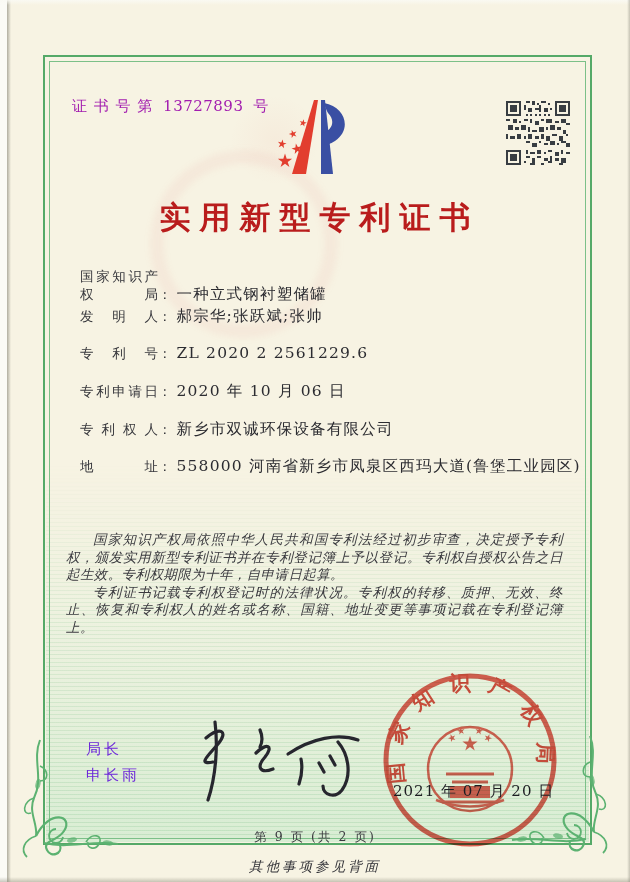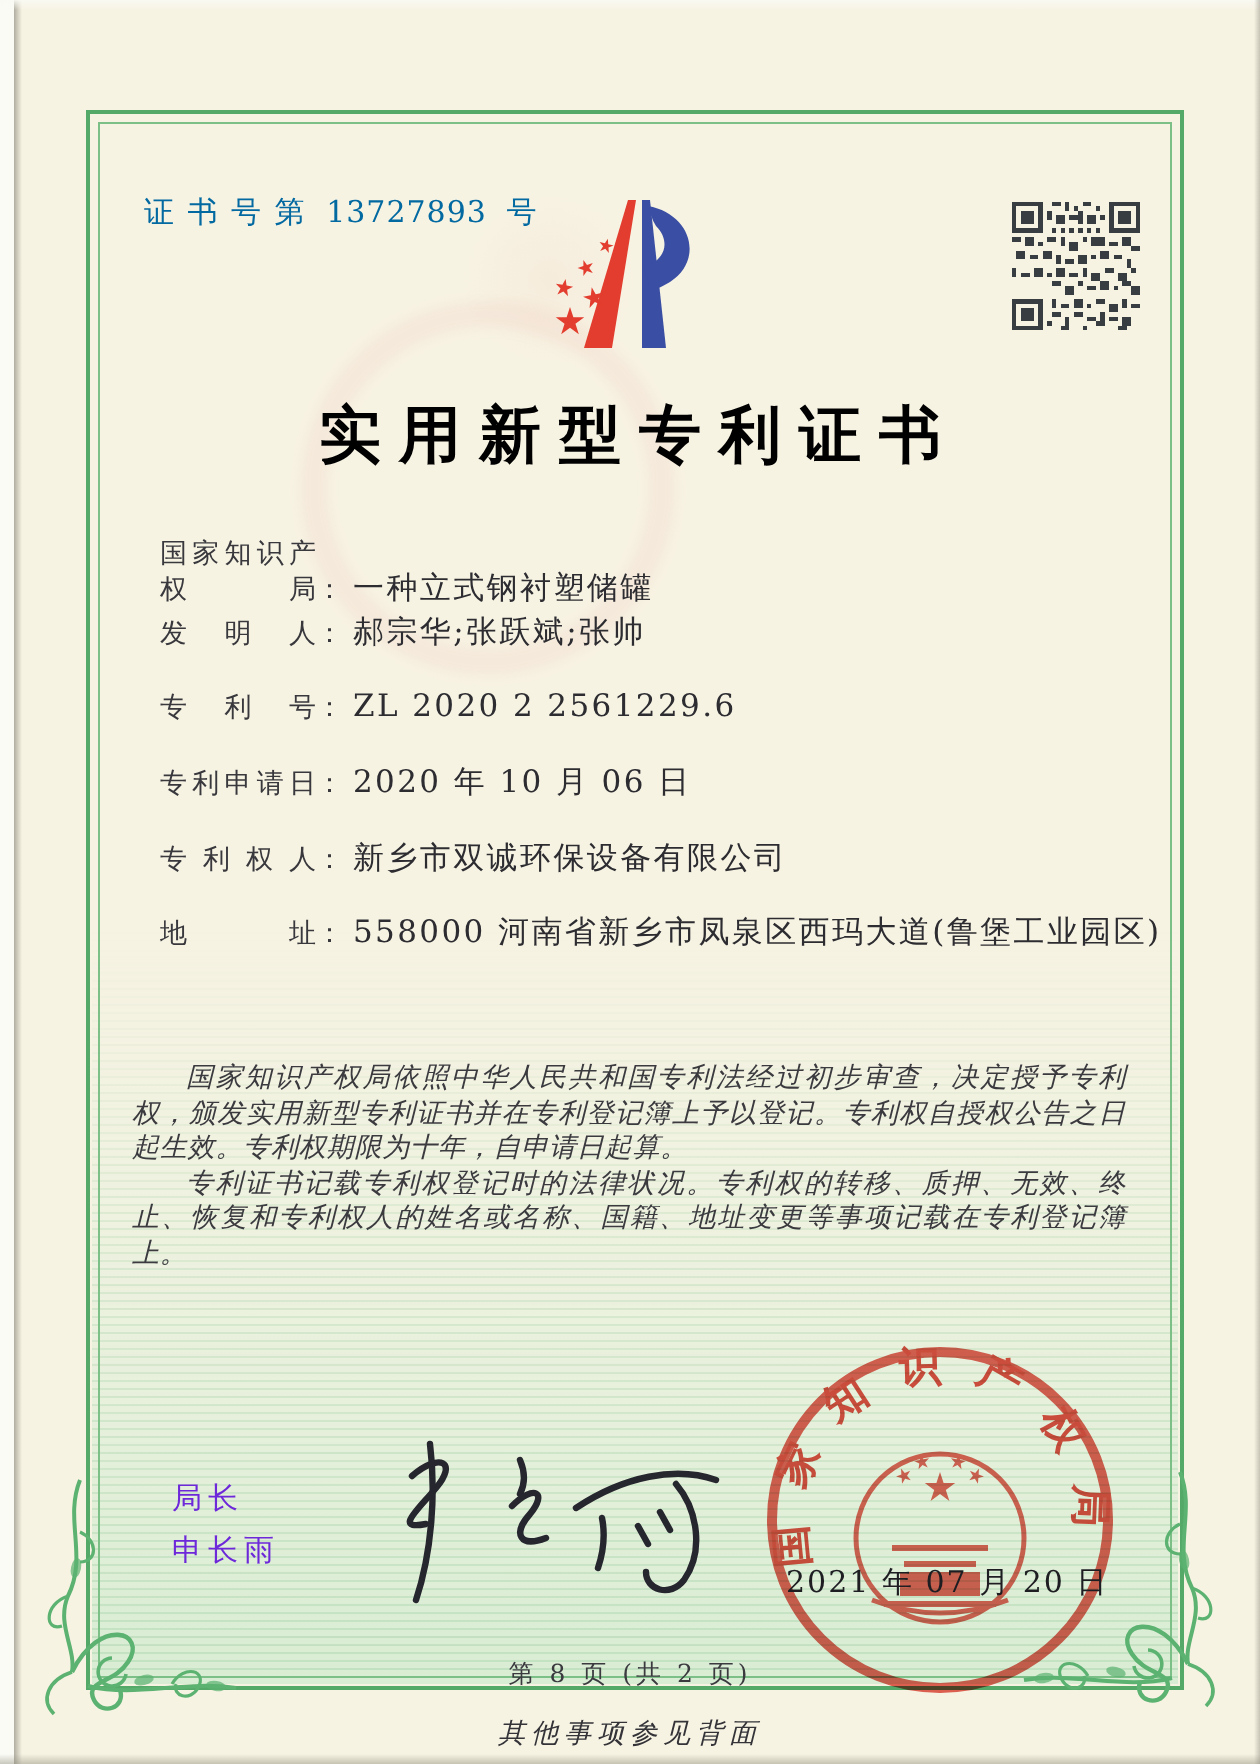--- a/index.html
+++ b/index.html
@@ -32,25 +32,25 @@
     mask-image:linear-gradient(to bottom, transparent 0%, transparent 52%, rgba(0,0,0,.7) 72%, #000 100%);}
 
   
   .ghost1{position:absolute;left:150px;top:150px;width:160px;height:160px;border-radius:50%;
     border:14px solid rgba(226,120,108,.07);filter:blur(3px);z-index:2;}
   .ghost2{position:absolute;left:230px;top:95px;width:90px;height:90px;border-radius:50%;
     background:radial-gradient(circle, rgba(226,120,108,.06), rgba(226,120,108,0) 70%);z-index:2;}
 
   .txt{position:absolute;color:#2f2f33;z-index:10;}
 
-  .cert-no{left:72px;top:97px;font-size:15px;letter-spacing:1px;color:#0369a1;}
+  .cert-no{left:72px;top:97px;font-size:15px;letter-spacing:1px;color:#a21caf;}
   .cert-no .num{letter-spacing:.5px;margin:0 4px;}
 
   .title{left:0;width:630px;top:197px;text-align:center;font-size:31px;font-weight:600;
-    letter-spacing:9px;padding-left:9px;box-sizing:border-box;color:#000000;}
+    letter-spacing:9px;padding-left:9px;box-sizing:border-box;color:#b91c1c;}
 
   .row{position:absolute;left:80px;right:42px;z-index:10;font-size:15.5px;color:#2c2c31;}
   .row .lbl{display:inline-block;width:78px;font-size:13.5px;color:#38383d;vertical-align:baseline;
     text-align:justify;text-align-last:justify;}
   .row .colon{font-size:13.5px;color:#38383d;}
   .row .val{margin-left:5px;letter-spacing:1.2px;}
   .row .pair2{position:absolute;left:237px;top:0;}
   .row .pair2 .lbl{width:82px;}
 
   .body-text{left:66px;top:531px;width:497px;font-size:13.5px;line-height:17.5px;
@@ -292,21 +292,21 @@
       <use href="#sst" transform="translate(106,66) scale(4) rotate(22)" stroke="none"></use>
       <path d="M64,102 L112,102" stroke-width="3" fill="none"></path>
       <path d="M70,110 L106,110" stroke-width="3" fill="none"></path>
       <rect x="68" y="114" width="40" height="12" stroke="none"></rect>
       <path d="M60,130 L116,130" stroke-width="3" fill="none"></path>
       <path d="M54,128 Q88,141 122,128" stroke-width="2.5" fill="none"></path>
     </g>
   </svg>
   <div class="txt seal-date">2021 年 07 月 20 日</div>
 
-  <div class="txt page-footer">第 8 页 (共 2 页)</div>
+  <div class="txt page-footer">第 9 页 (共 2 页)</div>
   <div class="txt back-note">其他事项参见背面</div>
 
   <div class="edge-left"></div>
   <div class="edge-left-shadow"></div>
   <div class="edge-top"></div>
   <div class="edge-right"></div>
   <div class="edge-bottom"></div>
 </div>
 
 </body></html>

